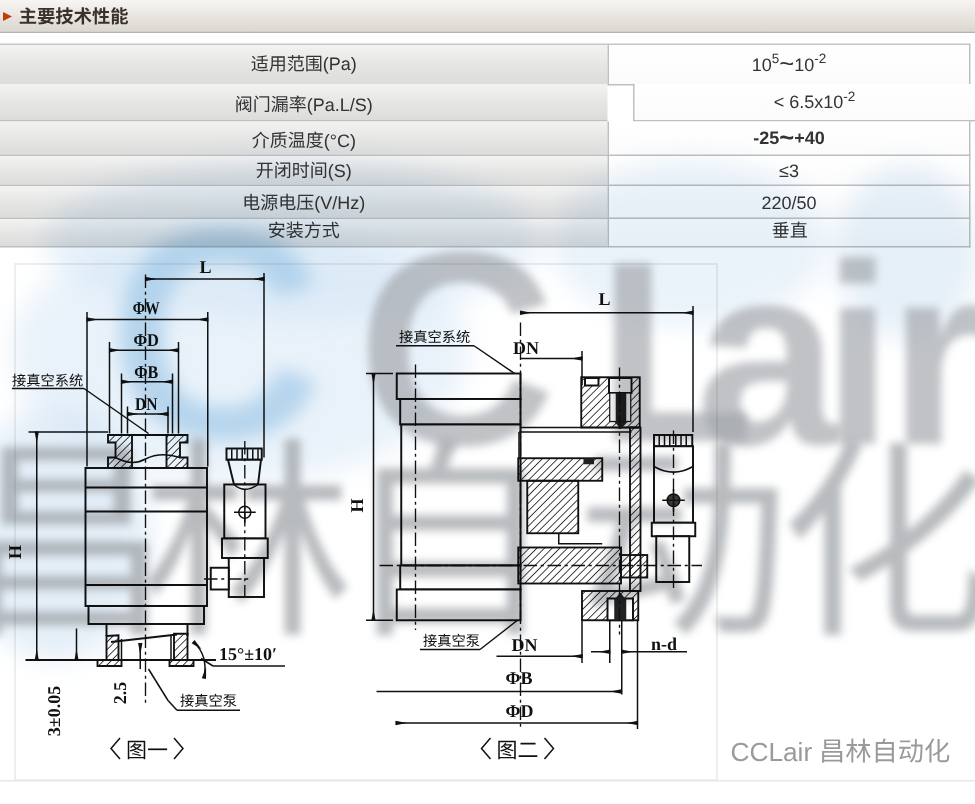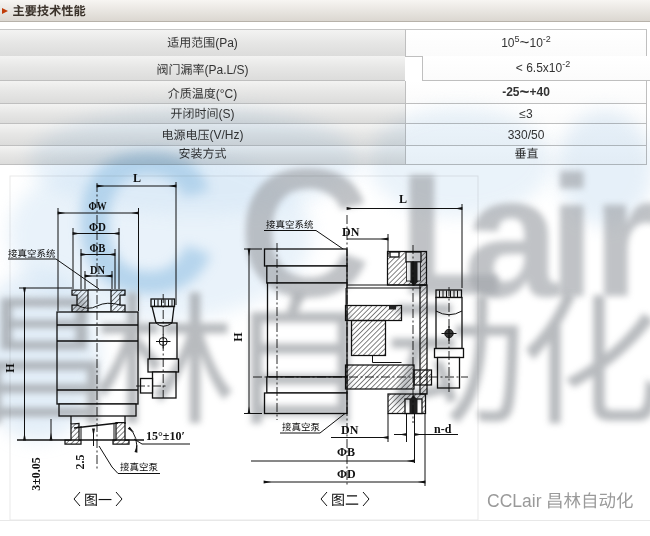--- a/index.html
+++ b/index.html
@@ -63,21 +63,21 @@
 
 <div class="abs rcell" style="left:405px;top:75px;width:240px;height:19px;">
         <div class="cellin">≤3</div>
       </div>
 
 <div class="abs lcell" style="left:0;top:95px;width:405px;height:21px;">
         <div class="cellin"></div>
       </div>
 
 <div class="abs rcell" style="left:405px;top:95px;width:240px;height:21px;">
-        <div class="cellin">330/50</div>
+        <div class="cellin">220/50</div>
       </div>
 
 <div class="abs lcell" style="left:0;top:117px;width:405px;height:18px;">
         <div class="cellin"></div>
       </div>
 
 <div class="abs rcell" style="left:405px;top:117px;width:240px;height:18px;">
         <div class="cellin"></div>
       </div>
 </div>

